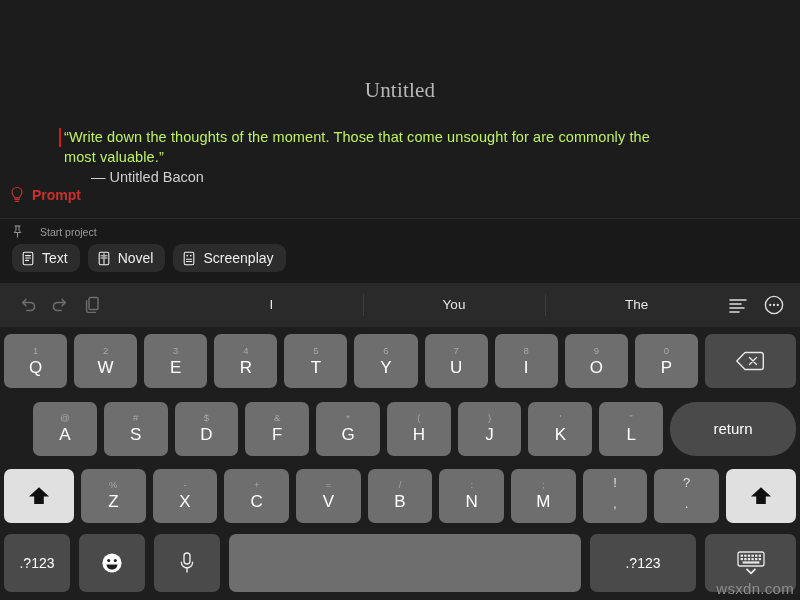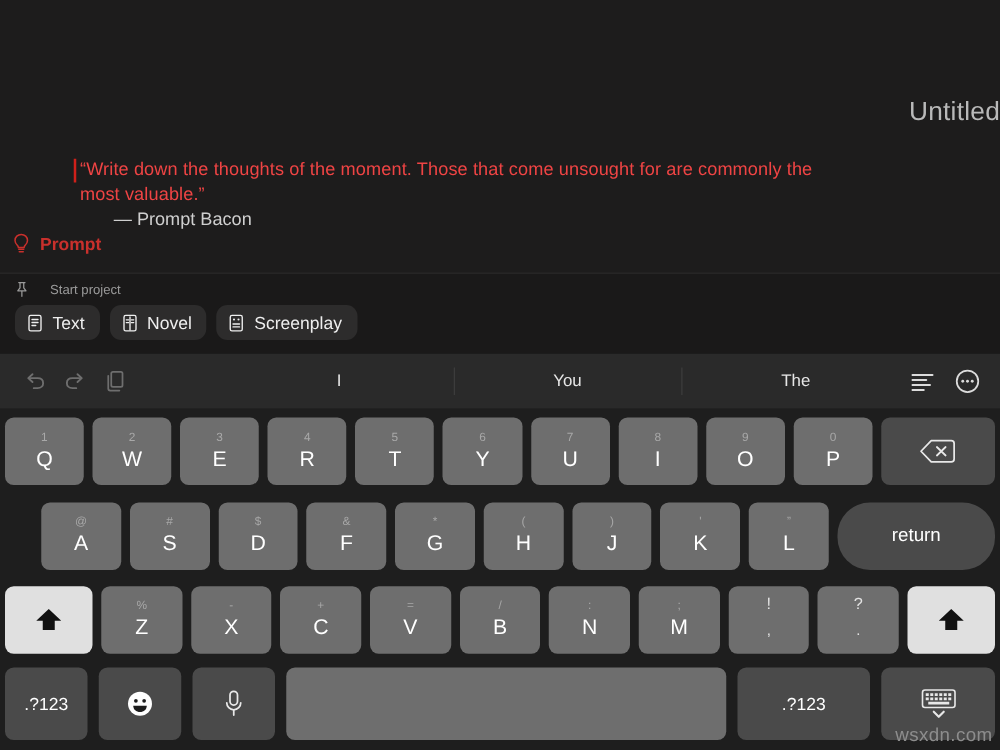--- a/index.html
+++ b/index.html
@@ -10,38 +10,39 @@
     overflow: hidden;
   }
   #app { position: relative; width: 800px; height: 600px; background: #1a1a1a; }
 
   
   .editor {
     position: absolute; left: 0; top: 0; width: 800px; height: 218px;
     background: #1d1c1c;
   }
   .doc-title {
-    text-align: right;
+    text-align: center;
     color: #b9b9b9;
     font-size: 21px;
     letter-spacing: 0.2px;
     margin-top: 78px;
+    font-family: Liberation Serif, serif;
   }
   .doc-body {
     margin: 24px 64px 0 64px;
     position: relative;
   }
   .caret {
     position: absolute;
     left: -5px; top: 1px;
     width: 2px; height: 19px;
     background: #d0201a;
   }
   .quote-line {
-    color: #ef4444;
+    color: #bef264;
     font-size: 14.5px;
     line-height: 20px;
     letter-spacing: 0.1px;
   }
   .attrib {
     color: #cfcfcf;
     font-size: 14.5px;
     line-height: 20px;
     margin-left: 27px;
   }
@@ -149,21 +150,21 @@
 <body>
 
 <div id="app">
 
   <div class="editor">
     <div class="doc-title">Untitled</div>
     <div class="doc-body">
       <div class="caret"></div>
       <div class="quote-line">“Write down the thoughts of the moment. Those that come unsought for are commonly the</div>
       <div class="quote-line">most valuable.”</div>
-      <div class="attrib">— Prompt Bacon</div>
+      <div class="attrib">— Untitled Bacon</div>
     </div>
     <div class="prompt-row">
       <span class="bulb">
         <svg width="14" height="18" viewBox="0 0 14 18">
           <path d="M7 1.5c-2.8 0-5 2.1-5 4.8 0 1.9 1 3 1.9 4 .5.5.8 1 .8 1.6h4.6c0-.6.3-1.1.8-1.6.9-1 1.9-2.1 1.9-4 0-2.7-2.2-4.8-5-4.8z" fill="none" stroke="#c9302c" stroke-width="1.2"></path>
           <path d="M5 13.4h4M5.4 15.3h3.2" stroke="#c9302c" stroke-width="1.2" stroke-linecap="round"></path>
         </svg>
       </span>
       <span class="prompt-label">Prompt</span>
     </div>

